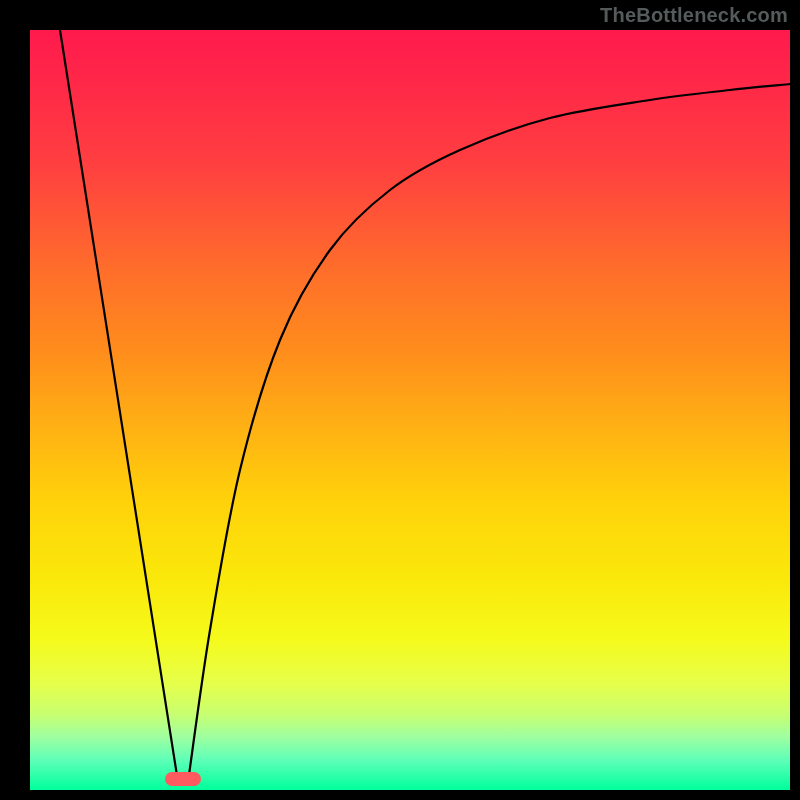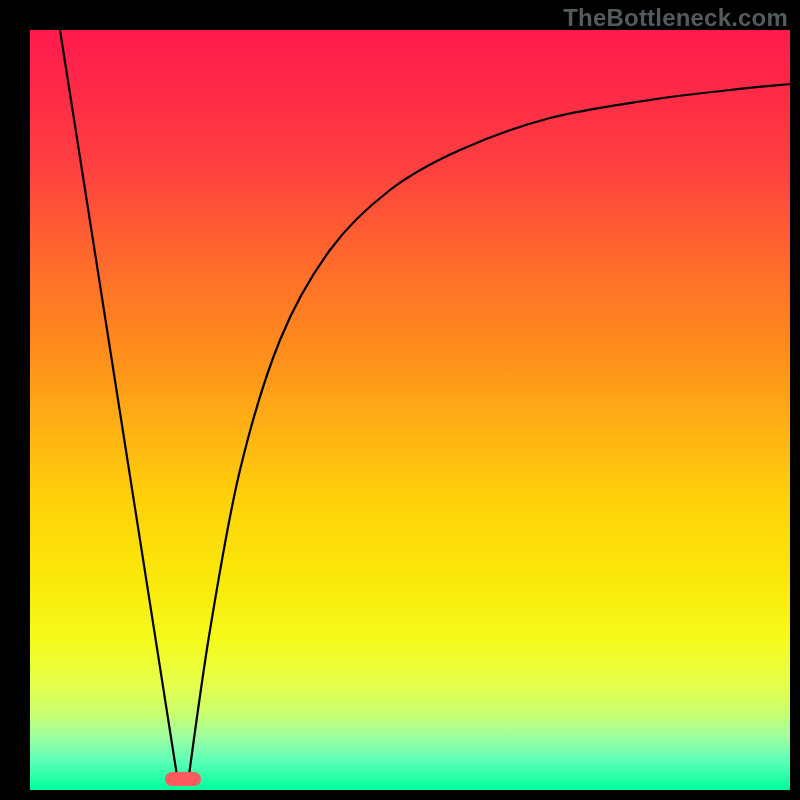--- a/index.html
+++ b/index.html
@@ -38,21 +38,21 @@
       #c8ff70 90%,
       #9fffa0 93%,
       #60ffb8 96%,
       #00ff9c 100%);
   }
   .watermark {
     position: absolute;
     top: 4px;
     right: 12px;
     font-family: Arial, Helvetica, sans-serif;
-    font-size: 24px;
+    font-size: 20px;
     font-weight: 600;
     color: #555b5b;
     letter-spacing: 0.2px;
     user-select: none;
   }
   svg.curve {
     position: absolute;
     left: 0;
     top: 0;
     width: 760px;

